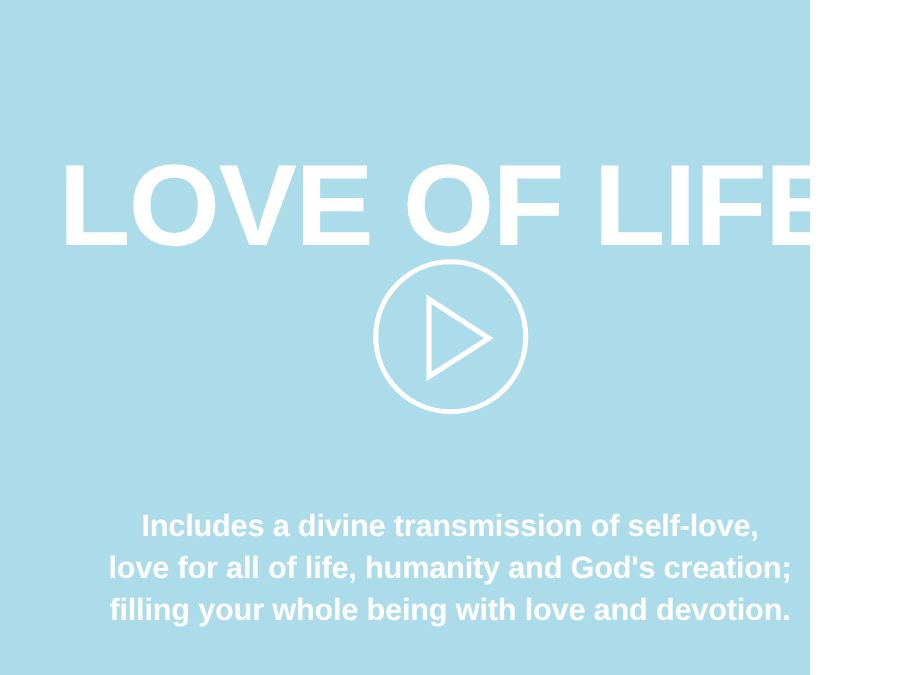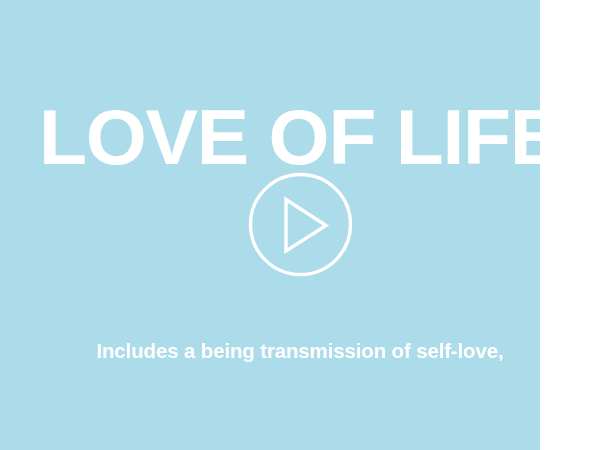--- a/index.html
+++ b/index.html
@@ -95,16 +95,18 @@
 <div id="banner">
 
   <h1 id="title">LOVE OF LIFE</h1>
 
   <svg id="play-button" viewBox="0 0 105 105" role="button">
     <circle class="ring" cx="52.5" cy="52.5" r="50"></circle>
     <polygon class="tri" points="38,27.5 78,53.5 38,79"></polygon>
   </svg>
 
   <p id="description">
-    <span class="desc-line">Includes a being transmission of self-love,</span>
+    <span class="desc-line">Includes a divine transmission of self-love,</span>
+    <span class="desc-line">love for all of life, humanity and God's creation;</span>
+    <span class="desc-line">filling your whole being with love and devotion.</span>
   </p>
 
 </div>
 
 </body></html>

